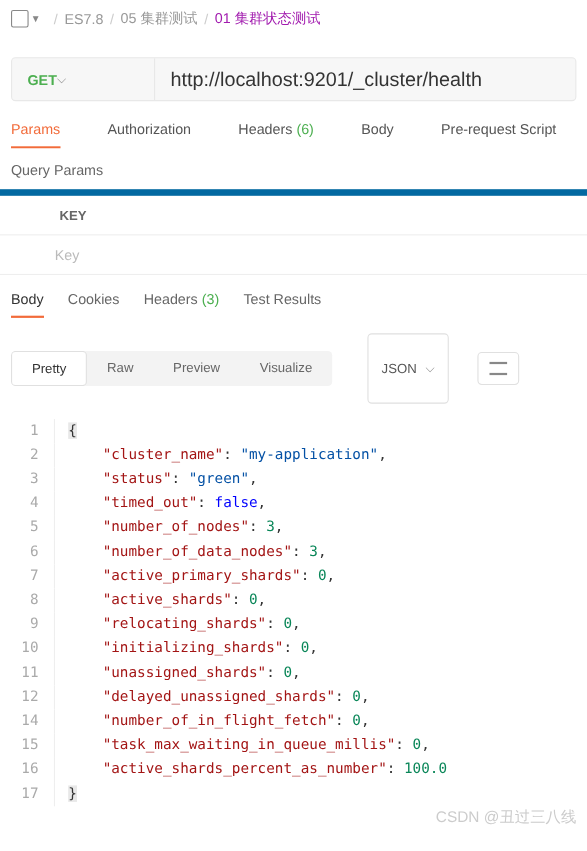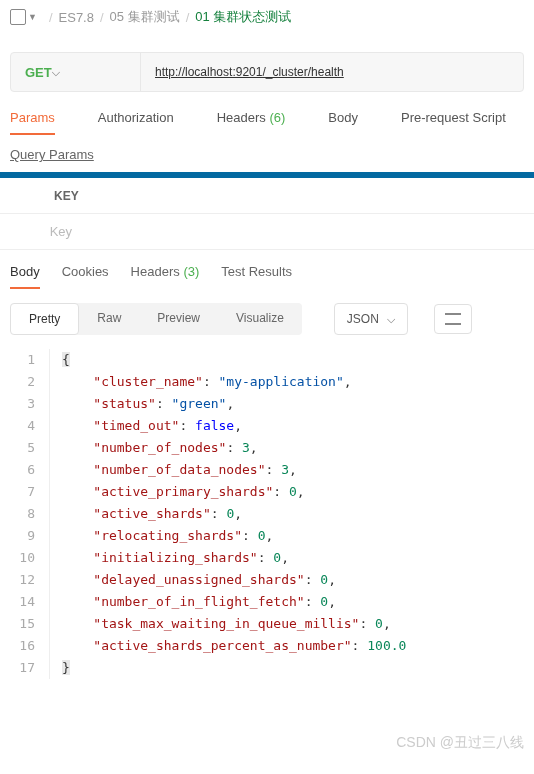--- a/index.html
+++ b/index.html
@@ -1,48 +1,48 @@
 <!DOCTYPE html>
 <html><head>
 <meta charset="utf-8">
 <style>
 * { margin: 0; padding: 0; box-sizing: border-box; }
 body { font-family: -apple-system, BlinkMacSystemFont, "Segoe UI", Arial, sans-serif; font-size: 13px; color: #333; background: #fff; width: 534px; }
 .breadcrumb { display: flex; align-items: center; padding: 8px 10px; color: #999; font-size: 13px; }
 .breadcrumb-icon { width: 16px; height: 16px; border: 1px solid #888; border-radius: 2px; margin-right: 2px; }
 .breadcrumb-chev { font-size: 9px; color: #888; margin-right: 6px; }
 .breadcrumb .sep { margin: 0 6px; color: #ccc; }
-.breadcrumb .current { color: #15803d; }
+.breadcrumb .current { color: #a21caf; }
 .request-row { display: flex; margin: 18px 10px 0 10px; background: #f7f7f7; border: 1px solid #e8e8e8; border-radius: 4px; height: 40px; align-items: center; }
 .method-select { display: flex; align-items: center; padding: 0 14px; width: 130px; height: 100%; border-right: 1px solid #e8e8e8; }
 .method-label { color: #4caf50; font-weight: 600; font-size: 13px; }
 .chev-down { color: #888; font-size: 11px; }
-.url-input { flex: 1; background: transparent; border: none; outline: none; padding: 0 14px; font-size: 12px; color: #333; text-decoration: underline; }
+.url-input { flex: 1; background: transparent; border: none; outline: none; padding: 0 14px; font-size: 18px; color: #333; }
 .tabs { display: flex; gap: 43px; padding: 18px 10px 0 10px; font-size: 13px; overflow: hidden; }
 .tab { padding-bottom: 8px; color: #555; white-space: nowrap; cursor: pointer; }
 .tab.active { color: #f26b3a; border-bottom: 2px solid #f26b3a; font-weight: 500; }
 .tab .count { color: #4caf50; }
-.subheader { padding: 12px 10px 10px 10px; color: #666; font-size: 13px; font-weight: 500; text-decoration: underline; }
+.subheader { padding: 12px 10px 10px 10px; color: #666; font-size: 13px; font-weight: 500; }
 .params-table { border-top: 6px solid #0369a1; }
 .params-head { display: flex; height: 36px; align-items: center; border-bottom: 1px solid #eee; }
 .params-head .checkbox-col { width: 50px; }
 .params-head .key-col { padding-left: 4px; color: #666; font-size: 12px; font-weight: 600; }
 .params-row { display: flex; height: 36px; align-items: center; border-bottom: 1px solid #eee; }
 .params-row .checkbox-col { width: 50px; }
 .params-row input { border: none; outline: none; padding-left: 4px; font-size: 13px; width: 100%; }
 .params-row input::placeholder { color: #bbb; }
 .resp-tabs { display: flex; gap: 22px; padding: 14px 10px 0 10px; font-size: 13px; }
 .resp-tab { padding-bottom: 8px; color: #666; cursor: pointer; }
 .resp-tab.active { color: #333; border-bottom: 2px solid #f26b3a; }
 .resp-tab .count { color: #4caf50; }
 .view-row { display: flex; align-items: center; padding: 14px 10px 10px 10px; gap: 22px; }
 .view-tabs { display: flex; background: #f3f3f3; border-radius: 4px; overflow: hidden; }
 .view-tab { padding: 8px 18px; color: #666; font-size: 12px; cursor: pointer; }
 .view-tab.active { background: #fff; border: 1px solid #e0e0e0; border-radius: 4px; color: #333; font-weight: 500; }
-.format-select { display: flex; align-items: center; gap: 8px; padding: 8px 12px; border: 1px solid #e0e0e0; border-radius: 4px; font-size: 12px; color: #555; margin-left: 10px; }
+.format-select { display: flex; align-items: center; gap: 8px; padding: 24px 12px; border: 1px solid #e0e0e0; border-radius: 4px; font-size: 12px; color: #555; margin-left: 10px; }
 .wrap-btn { padding: 8px 10px; border: 1px solid #e0e0e0; border-radius: 4px; display: flex; align-items: center; justify-content: center; margin-left: 4px; }
 .wrap-icon { width: 16px; height: 12px; position: relative; }
 .wrap-icon::before, .wrap-icon::after { content: ""; position: absolute; left: 0; right: 0; height: 2px; background: #888; }
 .wrap-icon::before { top: 0; }
 .wrap-icon::after { bottom: 0; }
 .code-area { font-family: "Consolas", "Monaco", monospace; font-size: 13px; line-height: 22px; padding: 4px 0; }
 .code-line { display: flex; }
 .gutter { width: 50px; text-align: right; padding-right: 14px; color: #aaa; user-select: none; border-right: 1px solid #eee; margin-right: 12px; }
 .code-content { flex: 1; white-space: pre; }
 .tok-brace { background: #e8e8e8; }
@@ -159,20 +159,24 @@
     </div>
     <div class="code-line">
       <div class="gutter">9</div>
       <div class="code-content">    <span class="tok-key">"relocating_shards"</span>: <span class="tok-num">0</span>,</div>
     </div>
     <div class="code-line">
       <div class="gutter">10</div>
       <div class="code-content">    <span class="tok-key">"initializing_shards"</span>: <span class="tok-num">0</span>,</div>
     </div>
     <div class="code-line">
+      <div class="gutter">11</div>
+      <div class="code-content">    <span class="tok-key">"unassigned_shards"</span>: <span class="tok-num">0</span>,</div>
+    </div>
+    <div class="code-line">
       <div class="gutter">12</div>
       <div class="code-content">    <span class="tok-key">"delayed_unassigned_shards"</span>: <span class="tok-num">0</span>,</div>
     </div>
     <div class="code-line">
       <div class="gutter">14</div>
       <div class="code-content">    <span class="tok-key">"number_of_in_flight_fetch"</span>: <span class="tok-num">0</span>,</div>
     </div>
     <div class="code-line">
       <div class="gutter">15</div>
       <div class="code-content">    <span class="tok-key">"task_max_waiting_in_queue_millis"</span>: <span class="tok-num">0</span>,</div>

